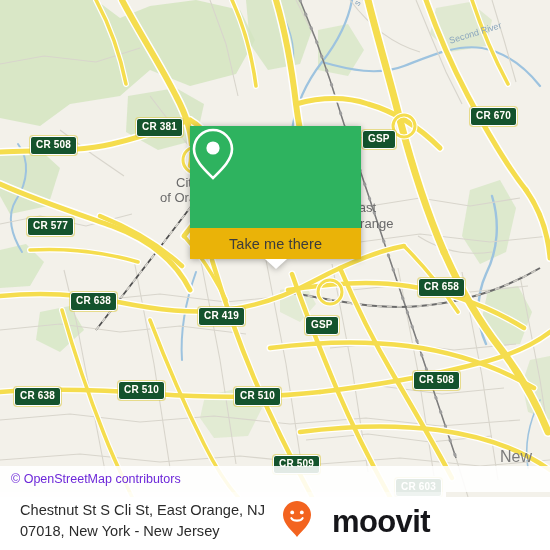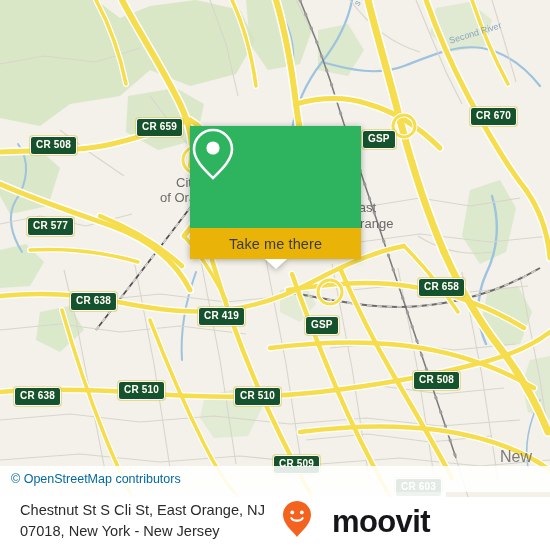--- a/index.html
+++ b/index.html
@@ -91,21 +91,21 @@
 
   
   #attribution{
     position:absolute;
     left:0;top:466px;
     width:550px;height:26px;
     background:rgba(255,255,255,.88);
     display:flex;align-items:center;
   }
   #attribution span{
-    font-size:12.5px;color:#0369a1;
+    font-size:12.5px;color:#6d28d9;
     padding-left:11px;
   }
 
   
   #bottombar{
     position:absolute;
     left:0;top:492px;
     width:446px;height:58px;
     background:rgba(255,255,255,.93);
     display:flex;align-items:center;
@@ -288,21 +288,21 @@
 
     <div class="water-label" style="left:352px;top:2px;transform:rotate(-55deg);transform-origin:left top;">s Brook</div>
     <div class="water-label" style="left:448px;top:36px;transform:rotate(-17deg);transform-origin:left top;">Second River</div>
 
     <div class="place city" style="left:176px;top:175px;">City</div>
     <div class="place city" style="left:160px;top:190px;">of Orange</div>
     <div class="place city" style="left:350px;top:200px;">East</div>
     <div class="place city" style="left:350px;top:216px;">Orange</div>
     <div class="place big" style="left:500px;top:448px;">New</div>
 
-    <div class="shield" style="left:136px;top:118px;">CR 659</div>
+    <div class="shield" style="left:136px;top:118px;">CR 381</div>
     <div class="shield" style="left:30px;top:136px;">CR 508</div>
     <div class="shield" style="left:27px;top:217px;">CR 577</div>
     <div class="shield" style="left:470px;top:107px;">CR 670</div>
     <div class="shield" style="left:362px;top:130px;">GSP</div>
     <div class="shield" style="left:70px;top:292px;">CR 638</div>
     <div class="shield" style="left:198px;top:307px;">CR 419</div>
     <div class="shield" style="left:305px;top:316px;">GSP</div>
     <div class="shield" style="left:418px;top:278px;">CR 658</div>
     <div class="shield" style="left:14px;top:387px;">CR 638</div>
     <div class="shield" style="left:118px;top:381px;">CR 510</div>

